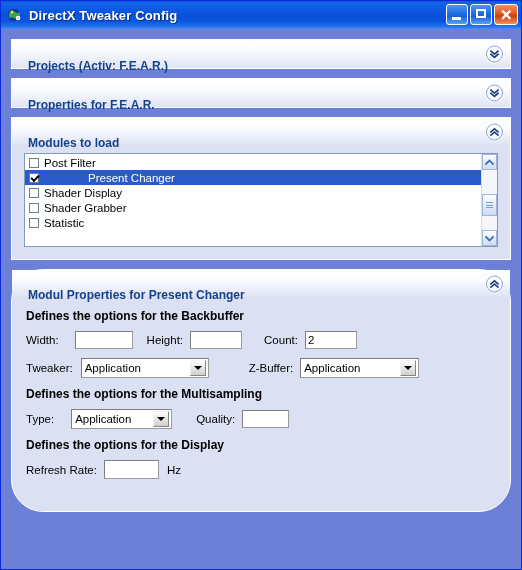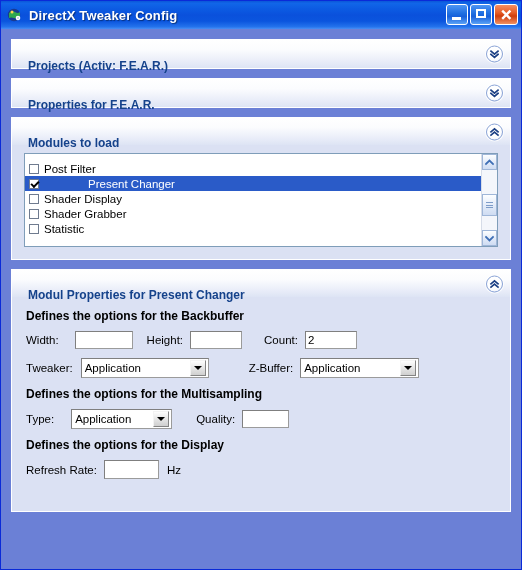--- a/index.html
+++ b/index.html
@@ -145,21 +145,21 @@
   .listbox {
     background: #ffffff;
     border: 1px solid #7f9db9;
     height: 94px;
     display: flex;
     box-sizing: border-box;
   }
   .list-items {
     flex: 1 1 auto;
     overflow: hidden;
-    padding-top: 7px;
+    padding-top: 1px;
   }
   .list-item {
     height: 15px;
     display: flex;
     align-items: center;
     padding-left: 4px;
     font-size: 11.5px;
     color: #000000;
     white-space: nowrap;
     cursor: pointer;
@@ -407,21 +407,21 @@
             <div class="sb-btn">
               <svg width="9" height="7" viewBox="0 0 9 7">
                 <path d="M1 2 L4.5 5.4 L8 2" stroke="#3f6fb5" stroke-width="1.8" fill="none" stroke-linecap="square"></path>
               </svg>
             </div>
           </div>
         </div>
       </div>
     </div>
 
-    <div class="panel" style="height:243px;">
+    <div class="panel" style="height:243px;border-radius:32px;">
       <div class="panel-header">
         <span class="panel-title">Modul Properties for Present Changer</span>
         <span class="chevron">
           <svg width="11" height="11" viewBox="0 0 11 11">
             <path d="M2 5.4 L5.5 2.4 L9 5.4" stroke="#1b3f84" stroke-width="1.7" fill="none" stroke-linecap="square"></path>
             <path d="M2 8.6 L5.5 5.6 L9 8.6" stroke="#1b3f84" stroke-width="1.7" fill="none" stroke-linecap="square"></path>
           </svg>
         </span>
       </div>
       <div class="panel-body" style="padding:6px 12px 0 12px;">

